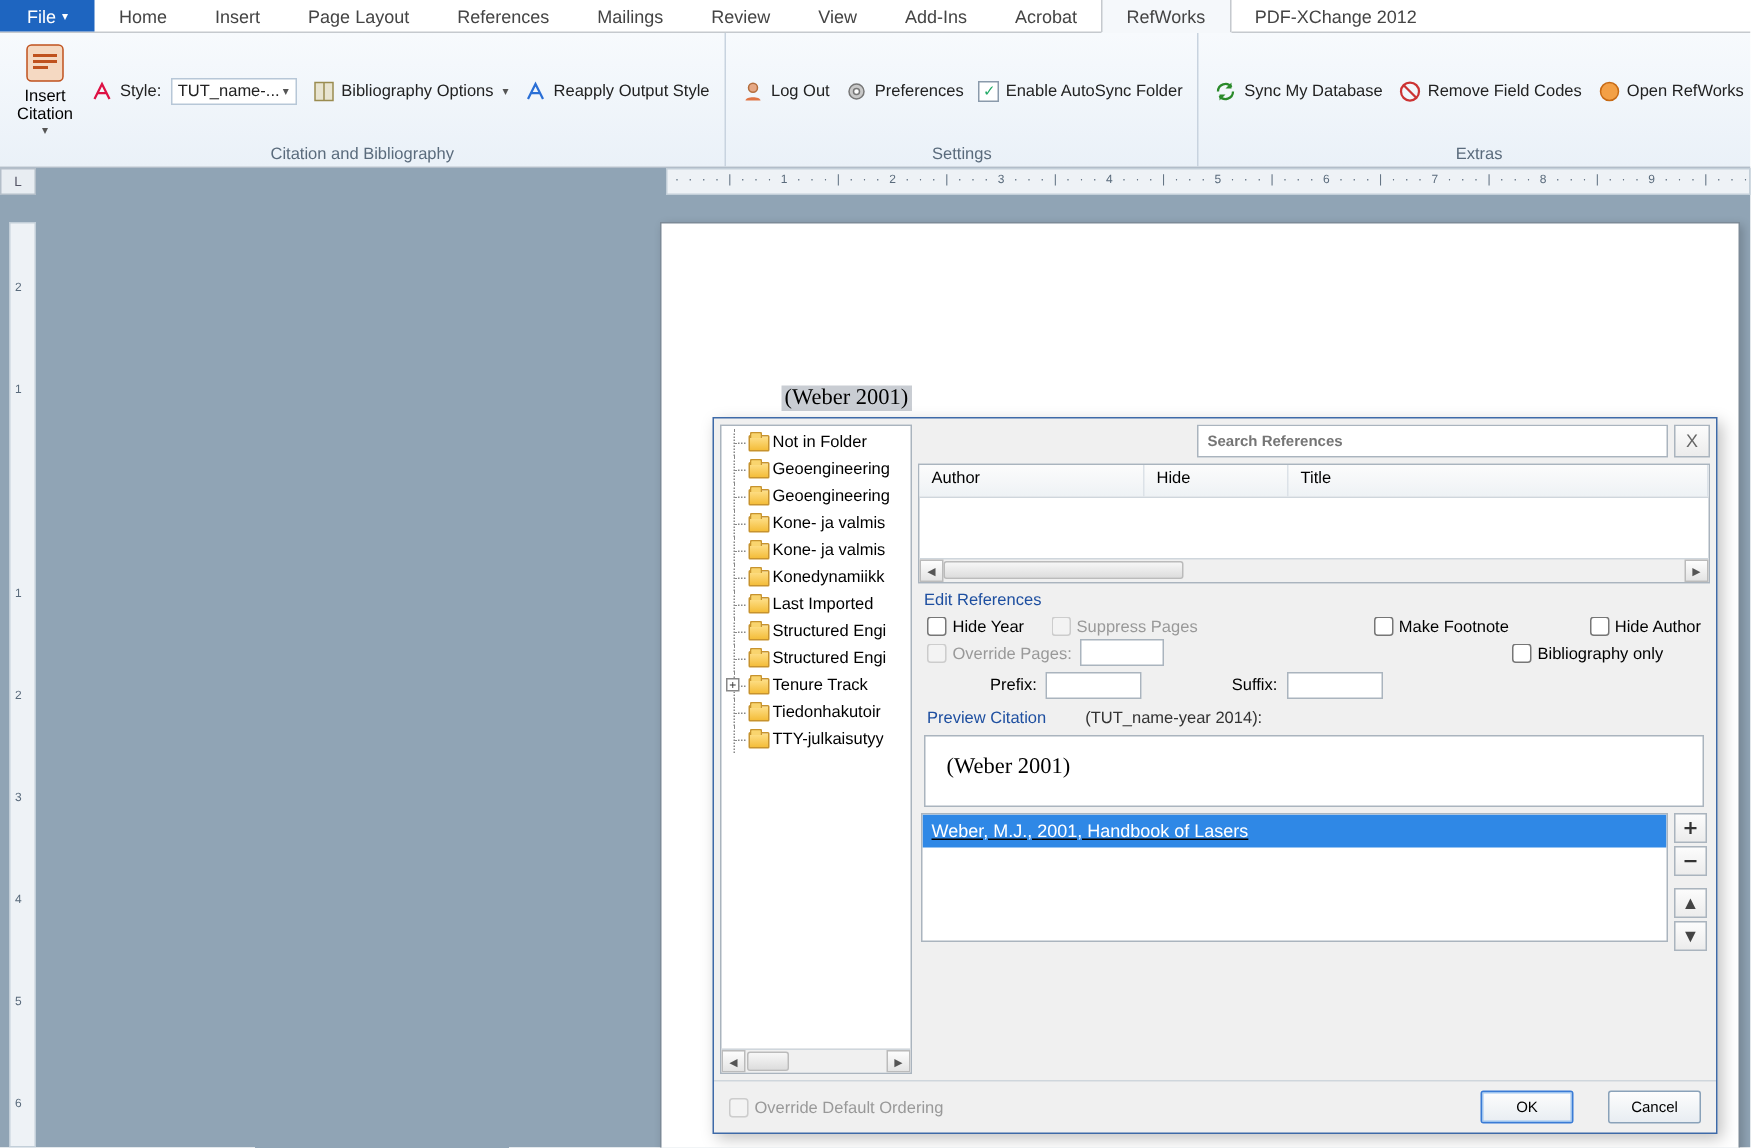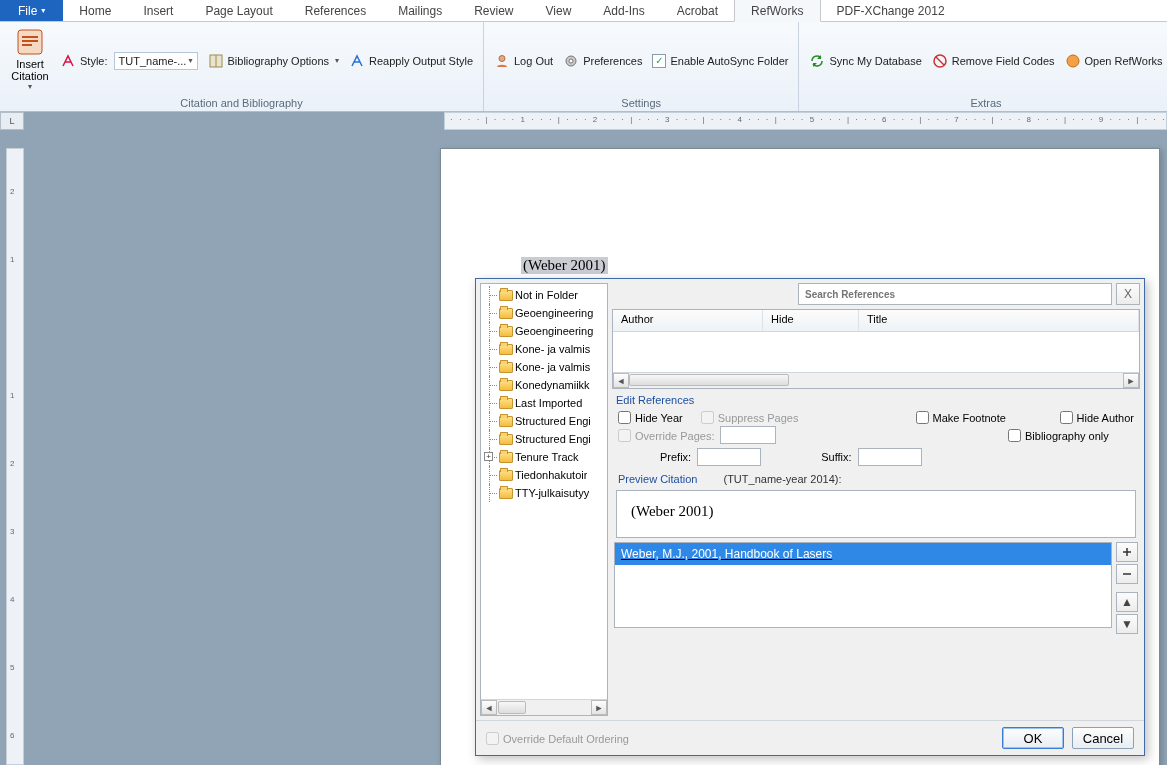--- a/index.html
+++ b/index.html
@@ -525,24 +525,25 @@
   gap: 8px;
 }
 .dlg-footer .chk { color: #999; }
 .push { margin-left: auto; }
 .dlg-btn {
   min-width: 62px;
   height: 22px;
   border: 1px solid #8aa2b9;
   background: linear-gradient(#fdfdfd,#e8edf2);
   border-radius: 2px;
-  font-size: 13px;
+  font-size: 10px;
   display: flex;
   align-items: center;
   justify-content: center;
+  margin-left: 15px;
 }
 .dlg-btn.primary {
   border: 1px solid #3a7bd5;
   box-shadow: 0 0 0 1px #9cc3ef inset;
 }
 svg { display: block; }
 </style>
 </head>
 <body>
 

